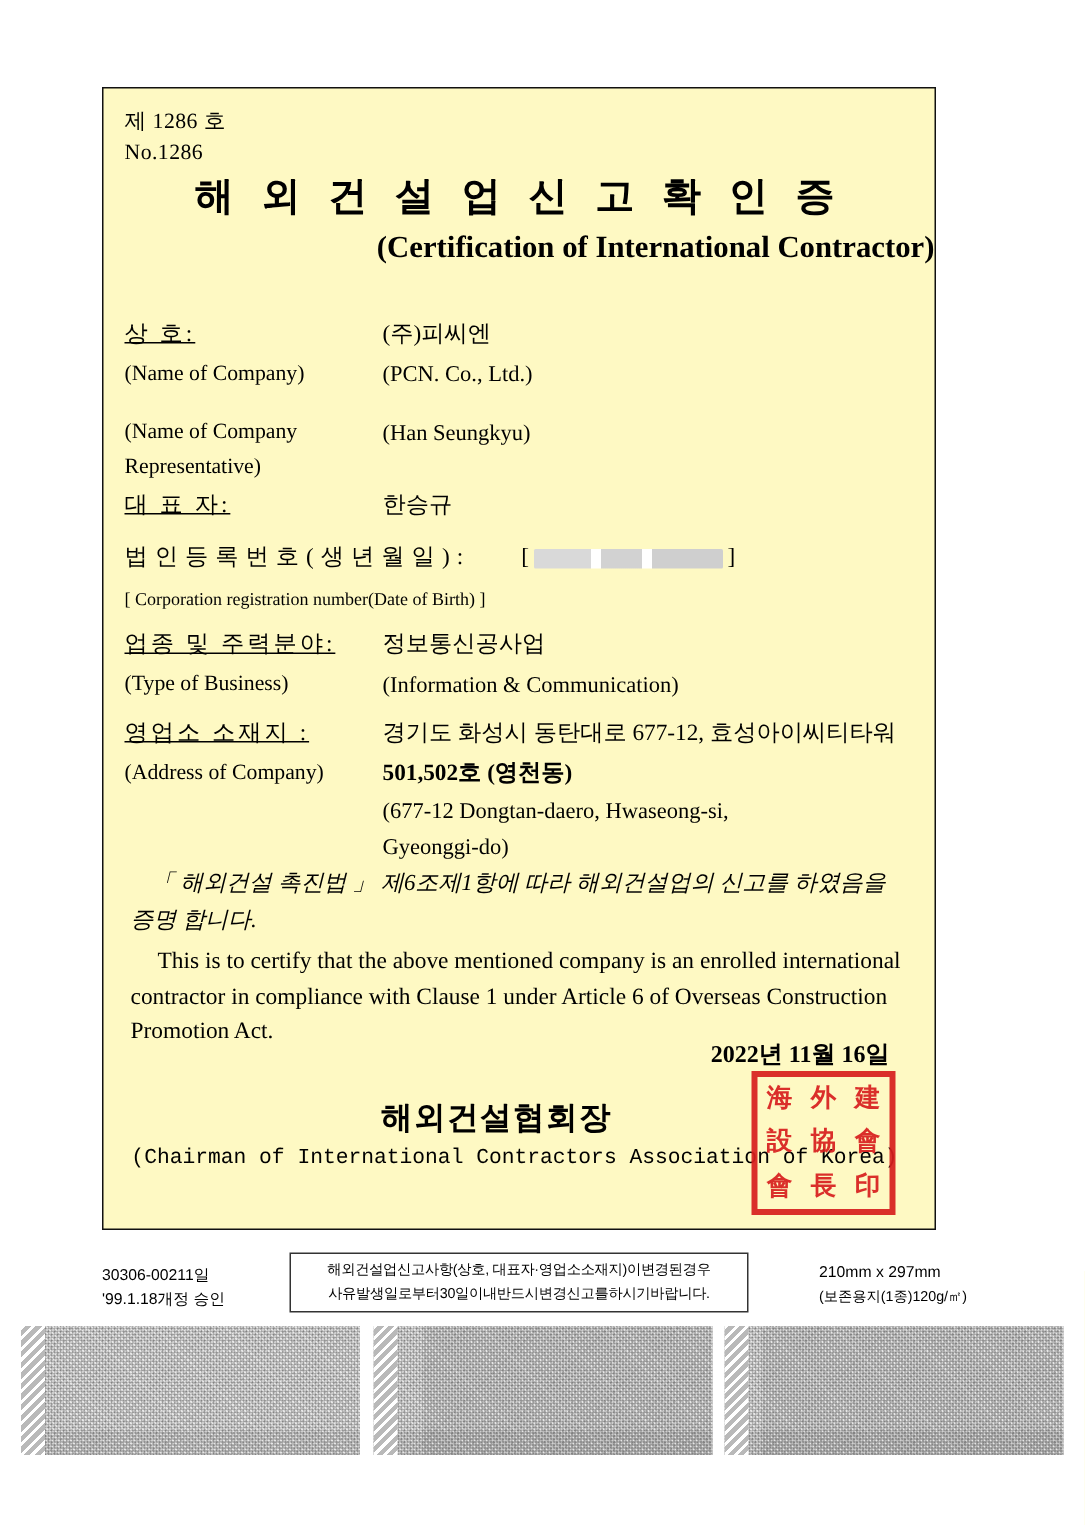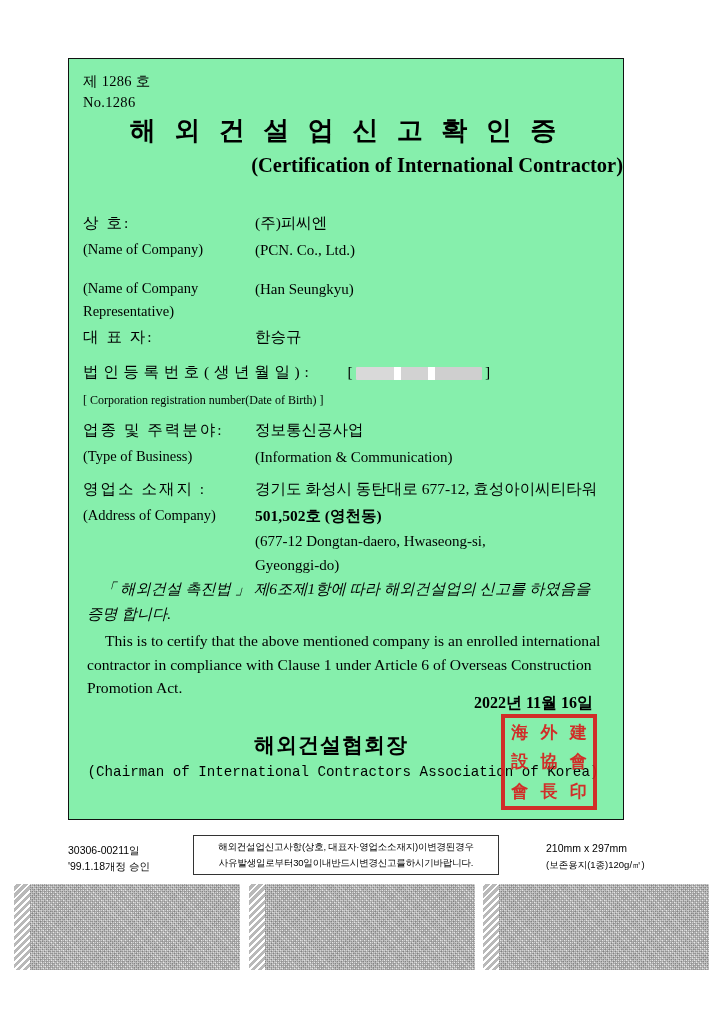--- a/index.html
+++ b/index.html
@@ -17,21 +17,21 @@
   }
 
   
   .sheet {
     position: absolute;
     left: 68px;
     top: 58px;
     width: 556px;
     height: 762px;
     border: 1px solid #111;
-    background: #86efac;
+    background: #fef9c3;
     box-sizing: border-box;
   }
 
   .doc-no {
     position: absolute;
     left: 14px;
     top: 12px;
     font-size: 14.5px;
     line-height: 1.45;
     letter-spacing: .3px;
@@ -62,21 +62,21 @@
     display: flex;
     align-items: flex-start;
     margin-bottom: 2px;
   }
   .label {
     width: 172px;
     flex: 0 0 172px;
     font-size: 15.5px;
     line-height: 1.6;
   }
-  .label.ko { letter-spacing: 2px; }
+  .label.ko { letter-spacing: 2px; text-decoration: underline; }
   .label.en { font-size: 14.5px; }
   .value {
     font-size: 15.5px;
     line-height: 1.6;
   }
   .value.en { font-size: 15px; }
   .gap { height: 13px; }
 
   .redact {
     display: inline-block;

